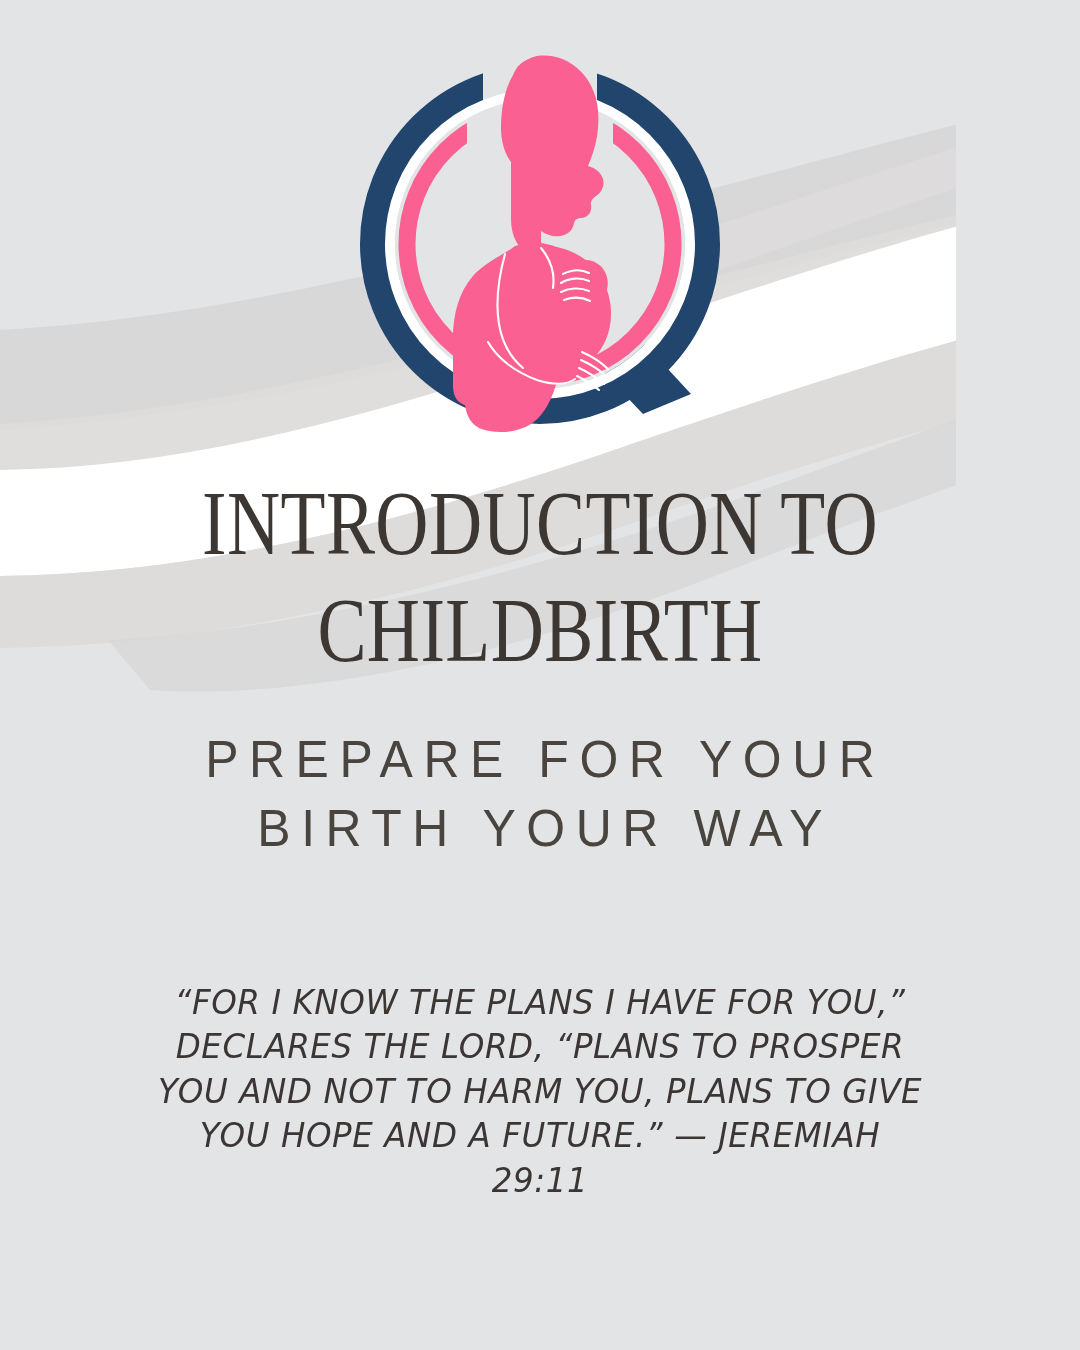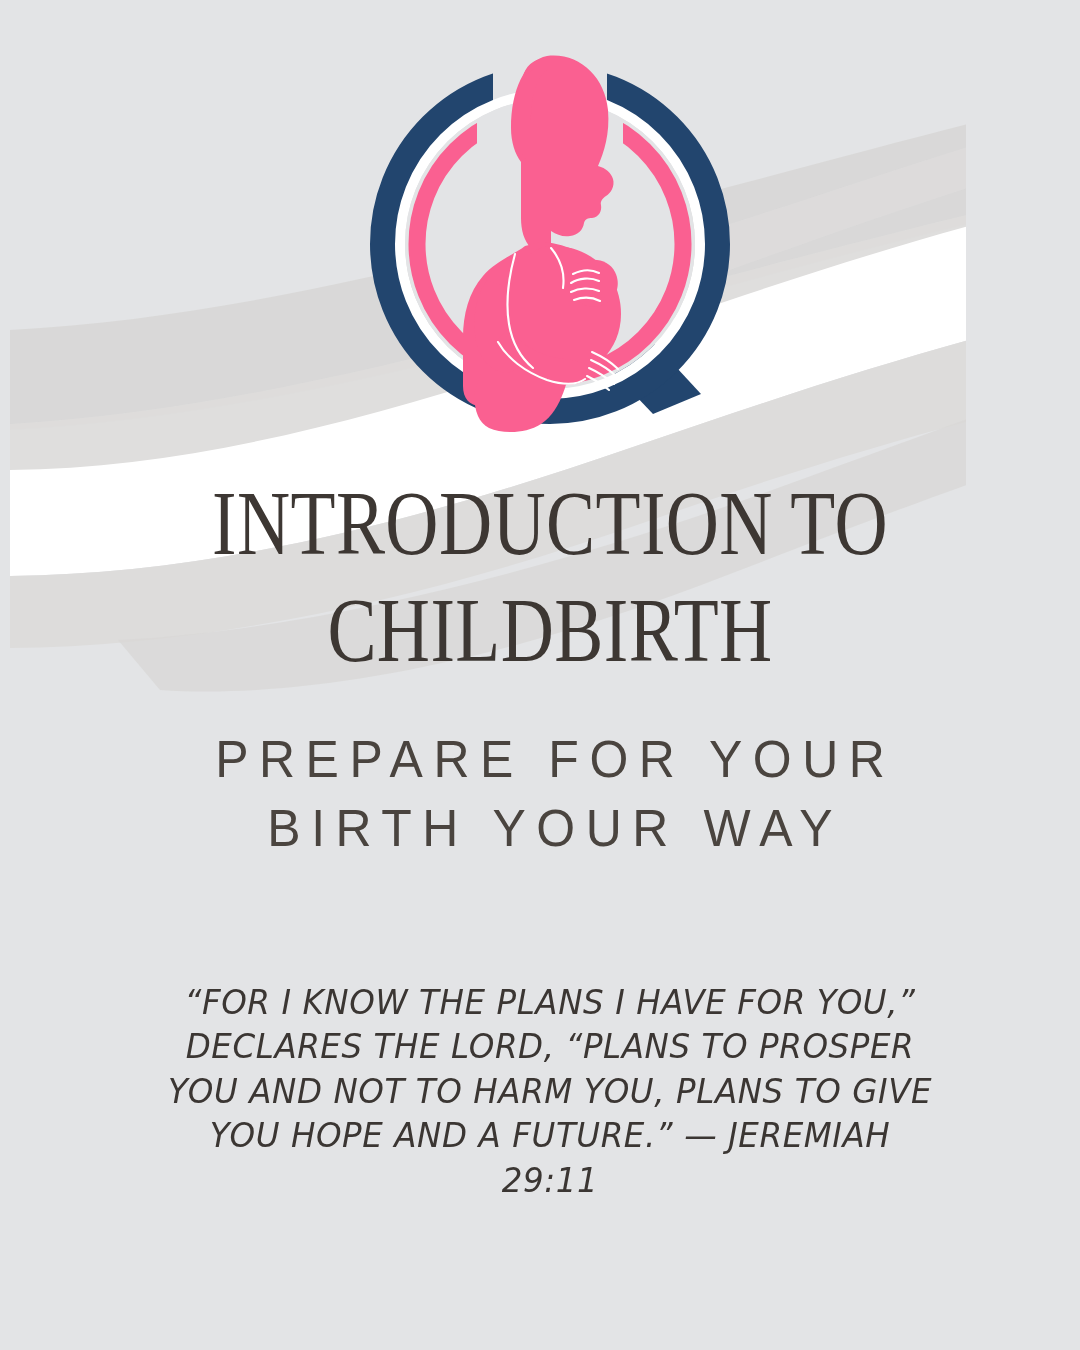--- a/index.html
+++ b/index.html
@@ -12,21 +12,20 @@
     background: #e3e4e6;
     font-family: "Liberation Sans", sans-serif;
     overflow: hidden;
   }
   #poster {
     position: relative;
     width: 956px;
     height: 1350px;
     background: #e3e4e6;
     overflow: hidden;
-    margin-left: 10px;
   }
 
   
   #bg-waves {
     position: absolute;
     left: 0; top: 0;
     width: 1080px;
     height: 1350px;
     z-index: 0;
     pointer-events: none;

